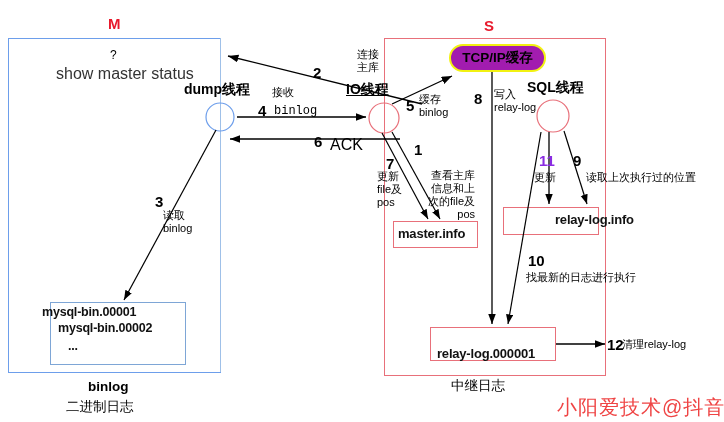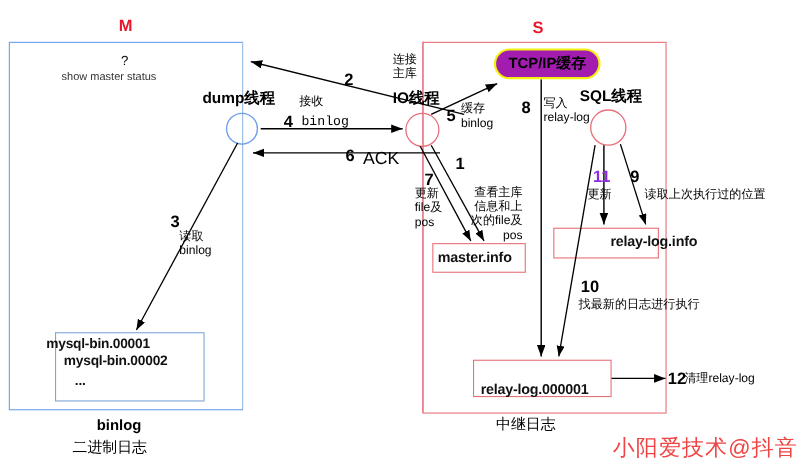--- a/index.html
+++ b/index.html
@@ -40,21 +40,21 @@
   .step-num.purple{color:#8a2be2;}
 
   
   .anno{position:absolute;font-size:11px;color:#000;line-height:1.18;white-space:pre;}
   .anno-mono{position:absolute;font-family:"Liberation Mono","DejaVu Sans Mono",monospace;font-size:12px;color:#000;white-space:pre;}
 
   .caption{position:absolute;font-weight:bold;font-size:13.5px;color:#000;white-space:nowrap;}
   .caption-sub{position:absolute;font-size:13.5px;color:#000;white-space:nowrap;}
 
   .qmark{position:absolute;font-size:12px;color:#000;}
-  .plain{position:absolute;font-size:10px;color:#333;white-space:nowrap;}
+  .plain{position:absolute;font-size:16px;color:#333;white-space:nowrap;}
 
   .watermark{position:absolute;font-size:20px;color:#ef4444;white-space:nowrap;letter-spacing:1px;}
 </style>
 </head>
 <body>
 
 <div id="stage">
 
   <svg id="svglayer" viewBox="0 0 724 422">
     <defs>
@@ -115,21 +115,21 @@
 
   <div class="lbl sect-letter" style="left:108px;top:16px;">M</div>
 
   <div class="lbl sect-letter" style="left:484px;top:18px;">S</div>
 
   <div class="qmark" style="left:110px;top:48px;">?</div>
   <div class="plain" style="left:56px;top:65px;">show master status</div>
 
   <div class="lbl thread-name" style="left:184px;top:82px;">dump线程</div>
 
-  <div class="lbl thread-name" style="left:357px;top:82px;">IO线程</div>
+  <div class="lbl thread-name" style="left:346px;top:82px;text-decoration:underline;">IO线程</div>
 
   <div class="lbl thread-name" style="left:527px;top:80px;">SQL线程</div>
 
   <div class="tcp-bubble" style="left:449px;top:44px;width:93px;height:24px;">
     <span>TCP/IP缓存</span>
   </div>
 
   <div class="step-num" style="left:313px;top:64px;">2</div>
   <div class="anno" style="left:327px;top:48px;margin-left:30px;">连接
 主库</div>

